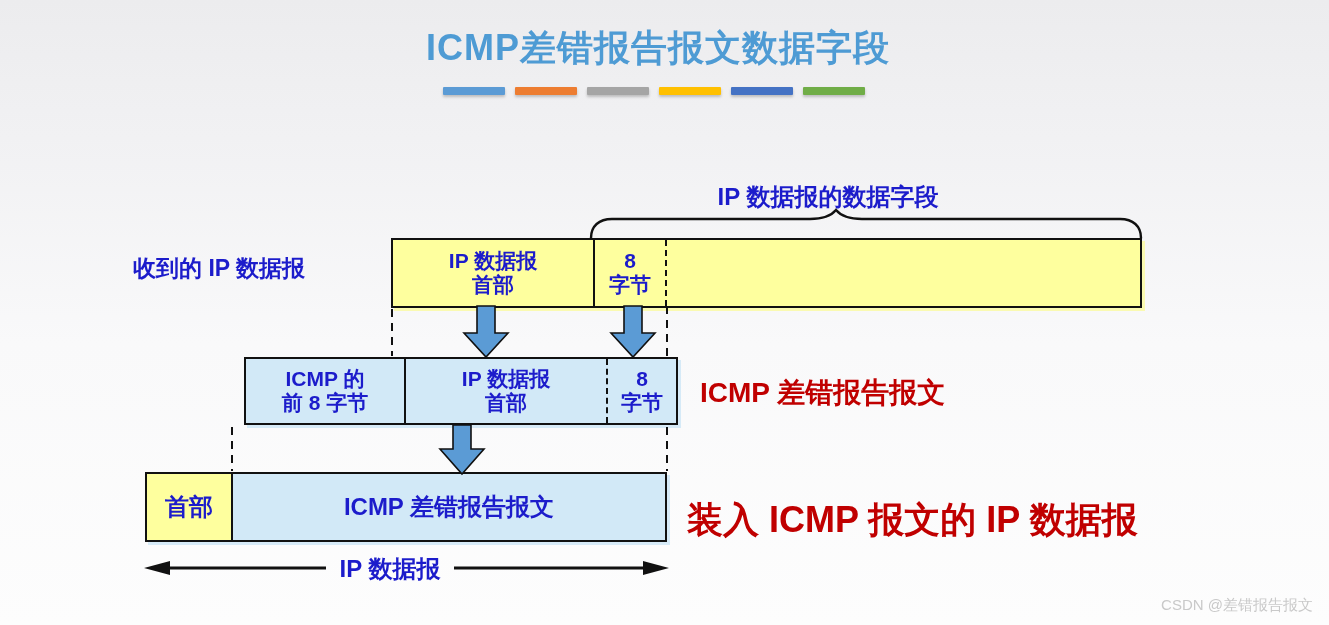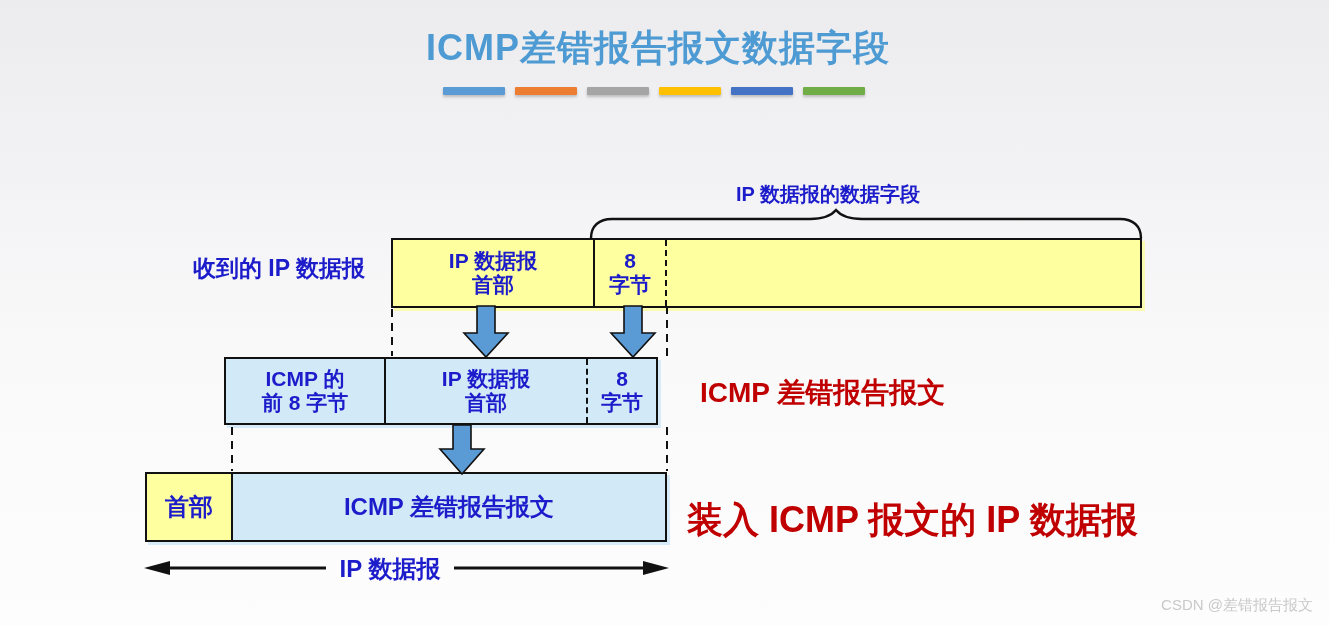--- a/index.html
+++ b/index.html
@@ -12,30 +12,30 @@
   .title {
     left:0; top:24px; width:1316px; text-align:center;
     font-size:36px; font-weight:bold; color:#4e9bd4; letter-spacing:1px;
   }
   .dashes { left:443px; top:87px; display:flex; gap:10px; }
   .dash { width:62px; height:8px; border-radius:1px; box-shadow:0 2px 3px rgba(0,0,0,.22); }
 
   .blue-label { font-weight:bold; color:#1c1ccb; }
   .red-label  { font-weight:bold; color:#c00000; white-space:nowrap; }
 
-  .brace-label { left:638px; top:181px; width:380px; text-align:center; font-size:20px; }
-  .received-label { left:133px; top:253px; width:232px; text-align:right; font-size:23px; white-space:nowrap; }
+  .brace-label { left:638px; top:181px; width:380px; text-align:center; font-size:24px; }
+  .received-label { left:133px; top:253px; width:232px; text-align:left; font-size:23px; white-space:nowrap; }
   .icmp-msg-label { left:700px; top:374px; font-size:28px; }
   .encap-label { left:687px; top:496px; font-size:36px; }
   .bottom-span-label { left:326px; top:553px; width:128px; text-align:center; font-size:24px; background:transparent; }
   .watermark { right:16px; top:596px; font-size:15px; color:#c9c9c9; }
 
   .box { display:flex; border:2.5px solid #111; box-sizing:border-box; z-index:1; }
   .row1 { left:391px; top:238px; width:751px; height:70px; background:#feff9e; box-shadow:3px 3px 0 rgba(250,250,165,.85); }
-  .row2 { left:224px; top:357px; width:434px; height:68px; background:#d2e9f7; box-shadow:3px 3px 0 rgba(205,230,246,.8); }
+  .row2 { left:244px; top:357px; width:434px; height:68px; background:#d2e9f7; box-shadow:3px 3px 0 rgba(205,230,246,.8); }
   .row3 { left:145px; top:472px; width:522px; height:70px; background:#d2e9f7; box-shadow:3px 3px 0 rgba(205,230,246,.8); }
   .cell {
     display:flex; align-items:center; justify-content:center; text-align:center;
     font-size:21px; line-height:1.12; font-weight:bold; color:#1c1ccb;
     white-space:pre-line; box-sizing:border-box;
   }
   .sep-solid  { border-right:2.5px solid #111; }
   .sep-dashed { border-right:2px dashed #111; }
   .w202 { width:202px; } .w72 { width:72px; } .w160 { width:160px; } .w86 { width:86px; }
   .grow { flex:1; }

